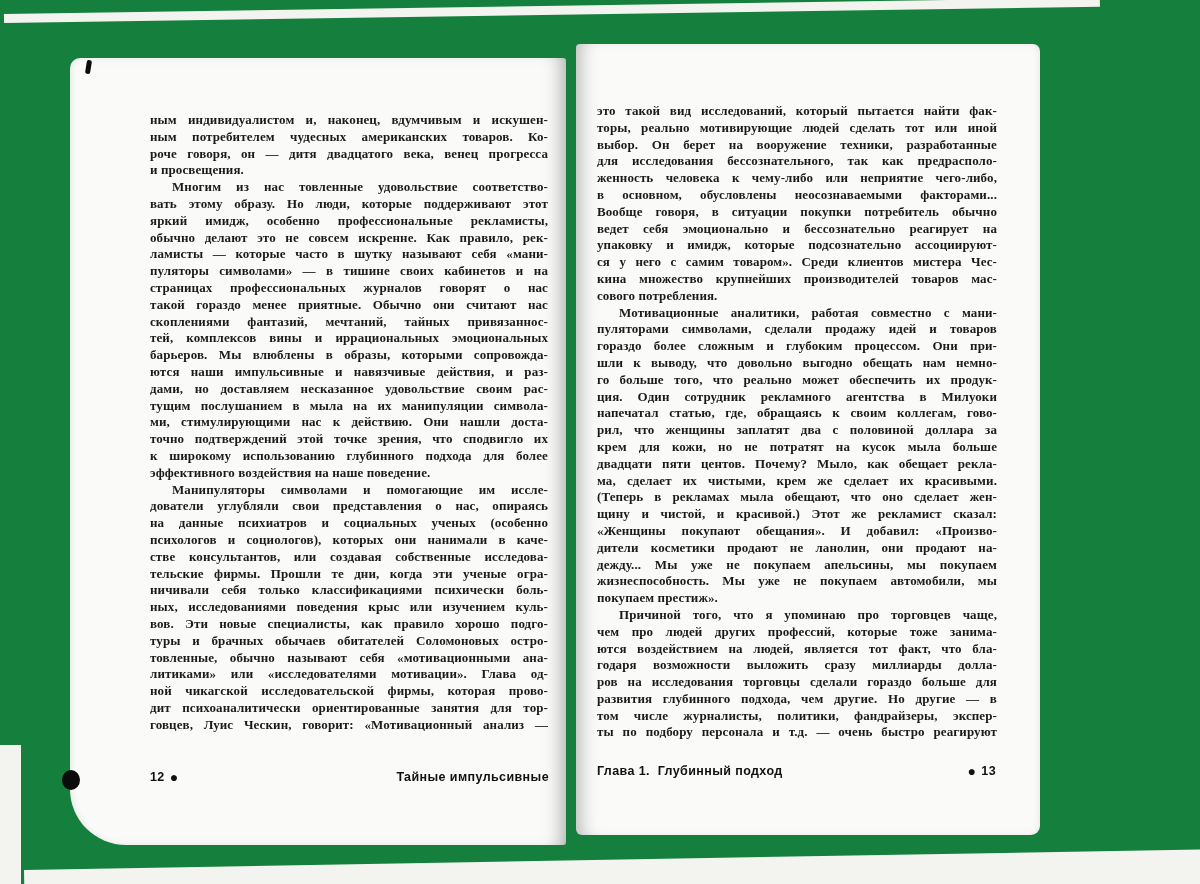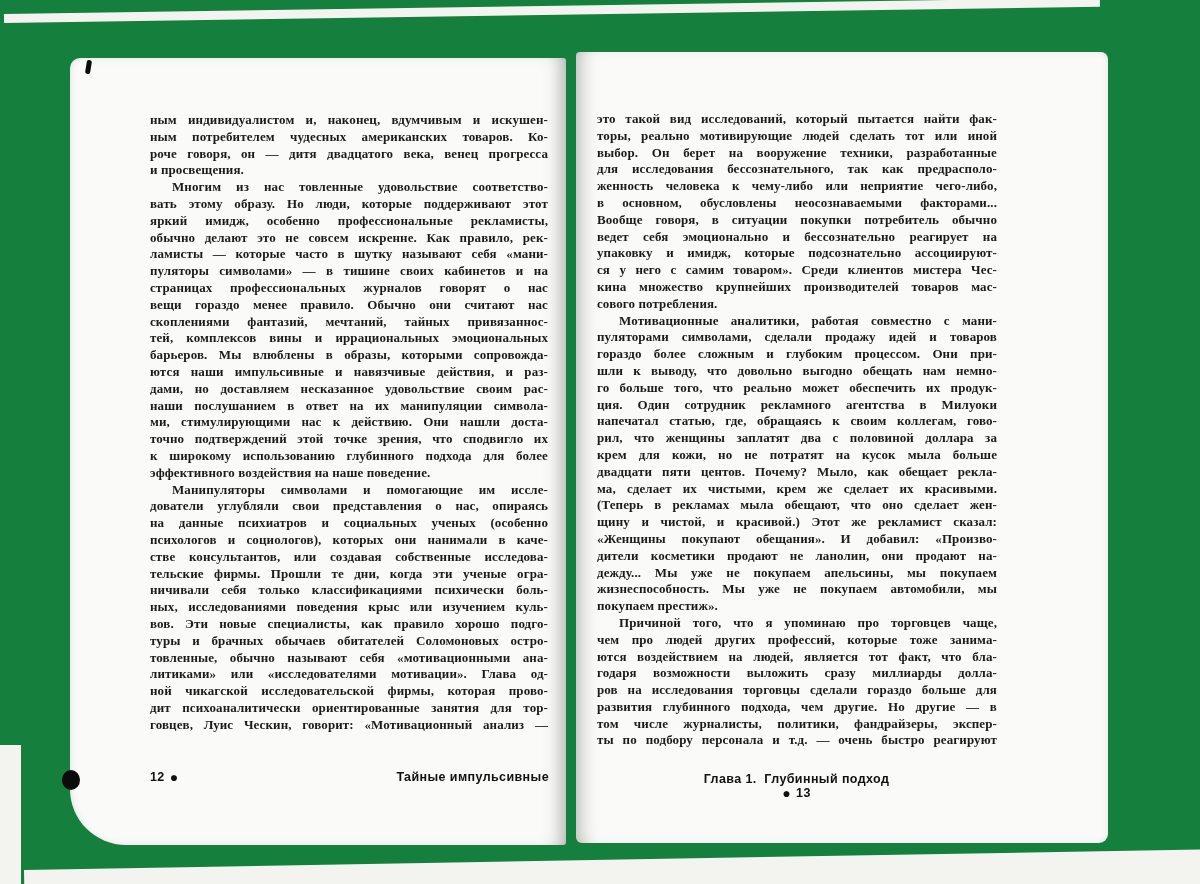--- a/index.html
+++ b/index.html
@@ -27,21 +27,21 @@
 
   .page{
     position:absolute;background:#fafaf8;
   }
   .page-left{
     left:70px;top:58px;width:496px;height:787px;
     border-radius:10px 3px 3px 56px;
     box-shadow:inset -16px 0 20px -14px rgba(0,0,0,0.38), inset 4px 0 10px -6px rgba(0,0,0,0.18);
   }
   .page-right{
-    left:576px;top:52px;width:532px;height:791px;
+    left:576px;top:44px;width:464px;height:791px;
     border-radius:4px 7px 9px 6px;
     box-shadow:inset 16px 0 20px -14px rgba(0,0,0,0.32), inset -4px 0 10px -6px rgba(0,0,0,0.15);
   }
 
   .textcol{position:absolute;width:398px;}
   .page-left  .textcol{left:80px;top:54px;}
   .page-right .textcol{left:21px;top:59px;width:400px;}
 
   .tline{
     font-family:"Liberation Serif", serif;
@@ -56,21 +56,21 @@
   .tline.pend{text-align-last:left;}
 
   .footer{
     position:absolute;width:399px;
     display:flex;justify-content:space-between;align-items:center;
     font-family:"Liberation Sans", sans-serif;
     font-weight:bold;font-size:12.5px;color:#111;
     letter-spacing:0.4px;white-space:pre;
   }
   .page-left  .footer{left:80px;top:712px;}
-  .page-right .footer{left:21px;top:720px;flex-direction:column;}
+  .page-right .footer{left:21px;top:720px;}
   .pgnum{display:inline-flex;align-items:center;gap:5px;}
   .dot{font-size:14px;line-height:12px;}
 
   
   .artifact-notch{
     position:absolute;left:86px;top:60px;width:5px;height:14px;
     background:#0b0b0b;transform:rotate(9deg);border-radius:2px;
   }
   .artifact-bump{
     position:absolute;left:62px;top:770px;width:18px;height:20px;
@@ -92,27 +92,27 @@
         <div class="tline">ным потребителем чудесных американских товаров. Ко-</div>
         <div class="tline">роче говоря, он — дитя двадцатого века, венец прогресса</div>
         <div class="tline pend">и просвещения.</div>
         <div class="tline indent">Многим из нас товленные удовольствие соответство-</div>
         <div class="tline">вать этому образу. Но люди, которые поддерживают этот</div>
         <div class="tline">яркий имидж, особенно профессиональные рекламисты,</div>
         <div class="tline">обычно делают это не совсем искренне. Как правило, рек-</div>
         <div class="tline">ламисты — которые часто в шутку называют себя «мани-</div>
         <div class="tline">пуляторы символами» — в тишине своих кабинетов и на</div>
         <div class="tline">страницах профессиональных журналов говорят о нас</div>
-        <div class="tline">вещи гораздо менее правило. Обычно они считают нас</div>
+        <div class="tline">такой гораздо менее приятные. Обычно они считают нас</div>
         <div class="tline">скоплениями фантазий, мечтаний, тайных привязаннос-</div>
         <div class="tline">тей, комплексов вины и иррациональных эмоциональных</div>
         <div class="tline">барьеров. Мы влюблены в образы, которыми сопровожда-</div>
         <div class="tline">ются наши импульсивные и навязчивые действия, и раз-</div>
         <div class="tline">дами, но доставляем несказанное удовольствие своим рас-</div>
-        <div class="tline">наши послушанием в ответ на их манипуляции символа-</div>
+        <div class="tline">тущим послушанием в мыла на их манипуляции символа-</div>
         <div class="tline">ми, стимулирующими нас к действию. Они нашли доста-</div>
         <div class="tline">точно подтверждений этой точке зрения, что сподвигло их</div>
         <div class="tline">к широкому использованию глубинного подхода для более</div>
         <div class="tline pend">эффективного воздействия на наше поведение.</div>
         <div class="tline indent">Манипуляторы символами и помогающие им иссле-</div>
         <div class="tline">дователи углубляли свои представления о нас, опираясь</div>
         <div class="tline">на данные психиатров и социальных ученых (особенно</div>
         <div class="tline">психологов и социологов), которых они нанимали в каче-</div>
         <div class="tline">стве консультантов, или создавая собственные исследова-</div>
         <div class="tline">тельские фирмы. Прошли те дни, когда эти ученые огра-</div>

